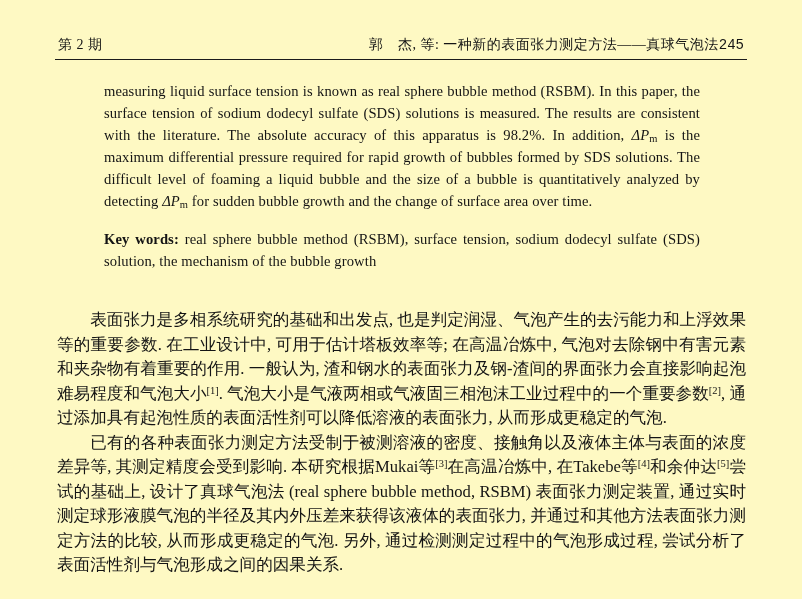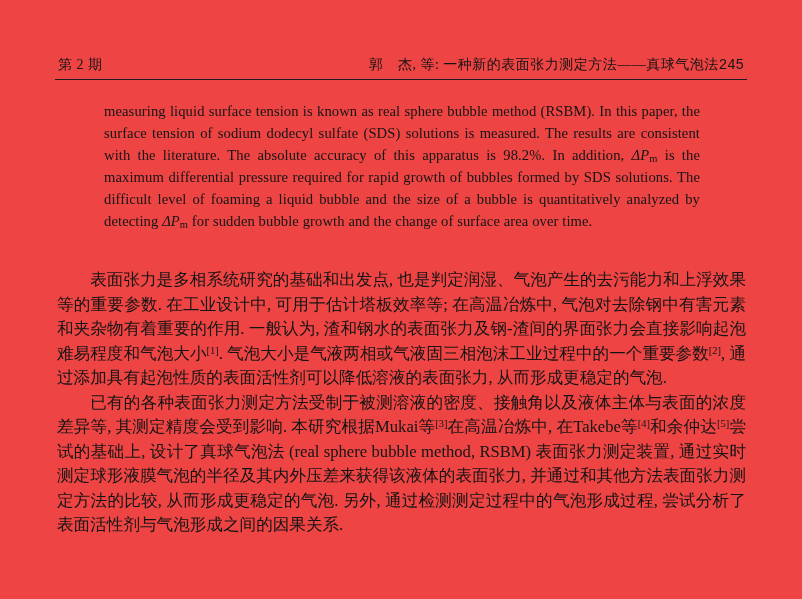--- a/index.html
+++ b/index.html
@@ -11,23 +11,23 @@
     width: 802px;
     height: 599px;
     overflow: hidden;
     font-family: "Liberation Serif", "DejaVu Serif", serif;
     color: #141414;
   }
   .page {
     position: relative;
     width: 802px;
     height: 599px;
-    background: #ef4444;
+    background: #fef9c3;
     box-sizing: border-box;
-    padding-top: 56px;
+    padding-top: 36px;
   }
   
   .header {
     display: flex;
     align-items: baseline;
     margin: 0 58px 0 58px;
     font-size: 14px;
     line-height: 17px;
     letter-spacing: 0.5px;
   }
@@ -86,20 +86,21 @@
 
   <div class="header">
     <span class="issue">第 2 期</span>
     <span class="running-title">郭　杰, 等: 一种新的表面张力测定方法——真球气泡法</span>
     <span class="pageno">245</span>
   </div>
   <div class="header-rule"></div>
 
   <section class="abstract-block">
     <p><span>measuring liquid surface tension is known as real sphere bubble method (RSBM). In this paper, the surface tension of sodium dodecyl sulfate (SDS) solutions is measured. The results are consistent with the literature. The absolute accuracy of this apparatus is 98.2%. In addition, </span><span class="var"><i>ΔP</i><sub>m</sub></span><span> is the maximum differential pressure required for rapid growth of bubbles formed by SDS solutions. The difficult level of foaming a liquid bubble and the size of a bubble is quantitatively analyzed by detecting </span><span class="var"><i>ΔP</i><sub>m</sub></span><span> for sudden bubble growth and the change of surface area over time.</span></p>
+    <p class="keywords"><b>Key words:</b><span> real sphere bubble method (RSBM), surface tension, sodium dodecyl sulfate (SDS) solution, the mechanism of the bubble growth</span></p>
   </section>
 
   <section class="cn-body">
     <p><span>表面张力是多相系统研究的基础和出发点, 也是判定润湿、气泡产生的去污能力和上浮效果等的重要参数. 在工业设计中, 可用于估计塔板效率等; 在高温冶炼中, 气泡对去除钢中有害元素和夹杂物有着重要的作用. 一般认为, 渣和钢水的表面张力及钢-渣间的界面张力会直接影响起泡难易程度和气泡大小</span><sup class="ref">[1]</sup><span>. 气泡大小是气液两相或气液固三相泡沫工业过程中的一个重要参数</span><sup class="ref">[2]</sup><span>, 通过添加具有起泡性质的表面活性剂可以降低溶液的表面张力, 从而形成更稳定的气泡.</span></p>
     <p><span>已有的各种表面张力测定方法受制于被测溶液的密度、接触角以及液体主体与表面的浓度差异等, 其测定精度会受到影响. 本研究根据Mukai等</span><sup class="ref">[3]</sup><span>在高温冶炼中, 在Takebe等</span><sup class="ref">[4]</sup><span>和余仲达</span><sup class="ref">[5]</sup><span>尝试的基础上, 设计了真球气泡法 (real sphere bubble method, RSBM) 表面张力测定装置, 通过实时测定球形液膜气泡的半径及其内外压差来获得该液体的表面张力, 并通过和其他方法表面张力测定方法的比较, 从而形成更稳定的气泡. 另外, 通过检测测定过程中的气泡形成过程, 尝试分析了表面活性剂与气泡形成之间的因果关系.</span></p>
   </section>
 
 </div>
 
 </body></html>

